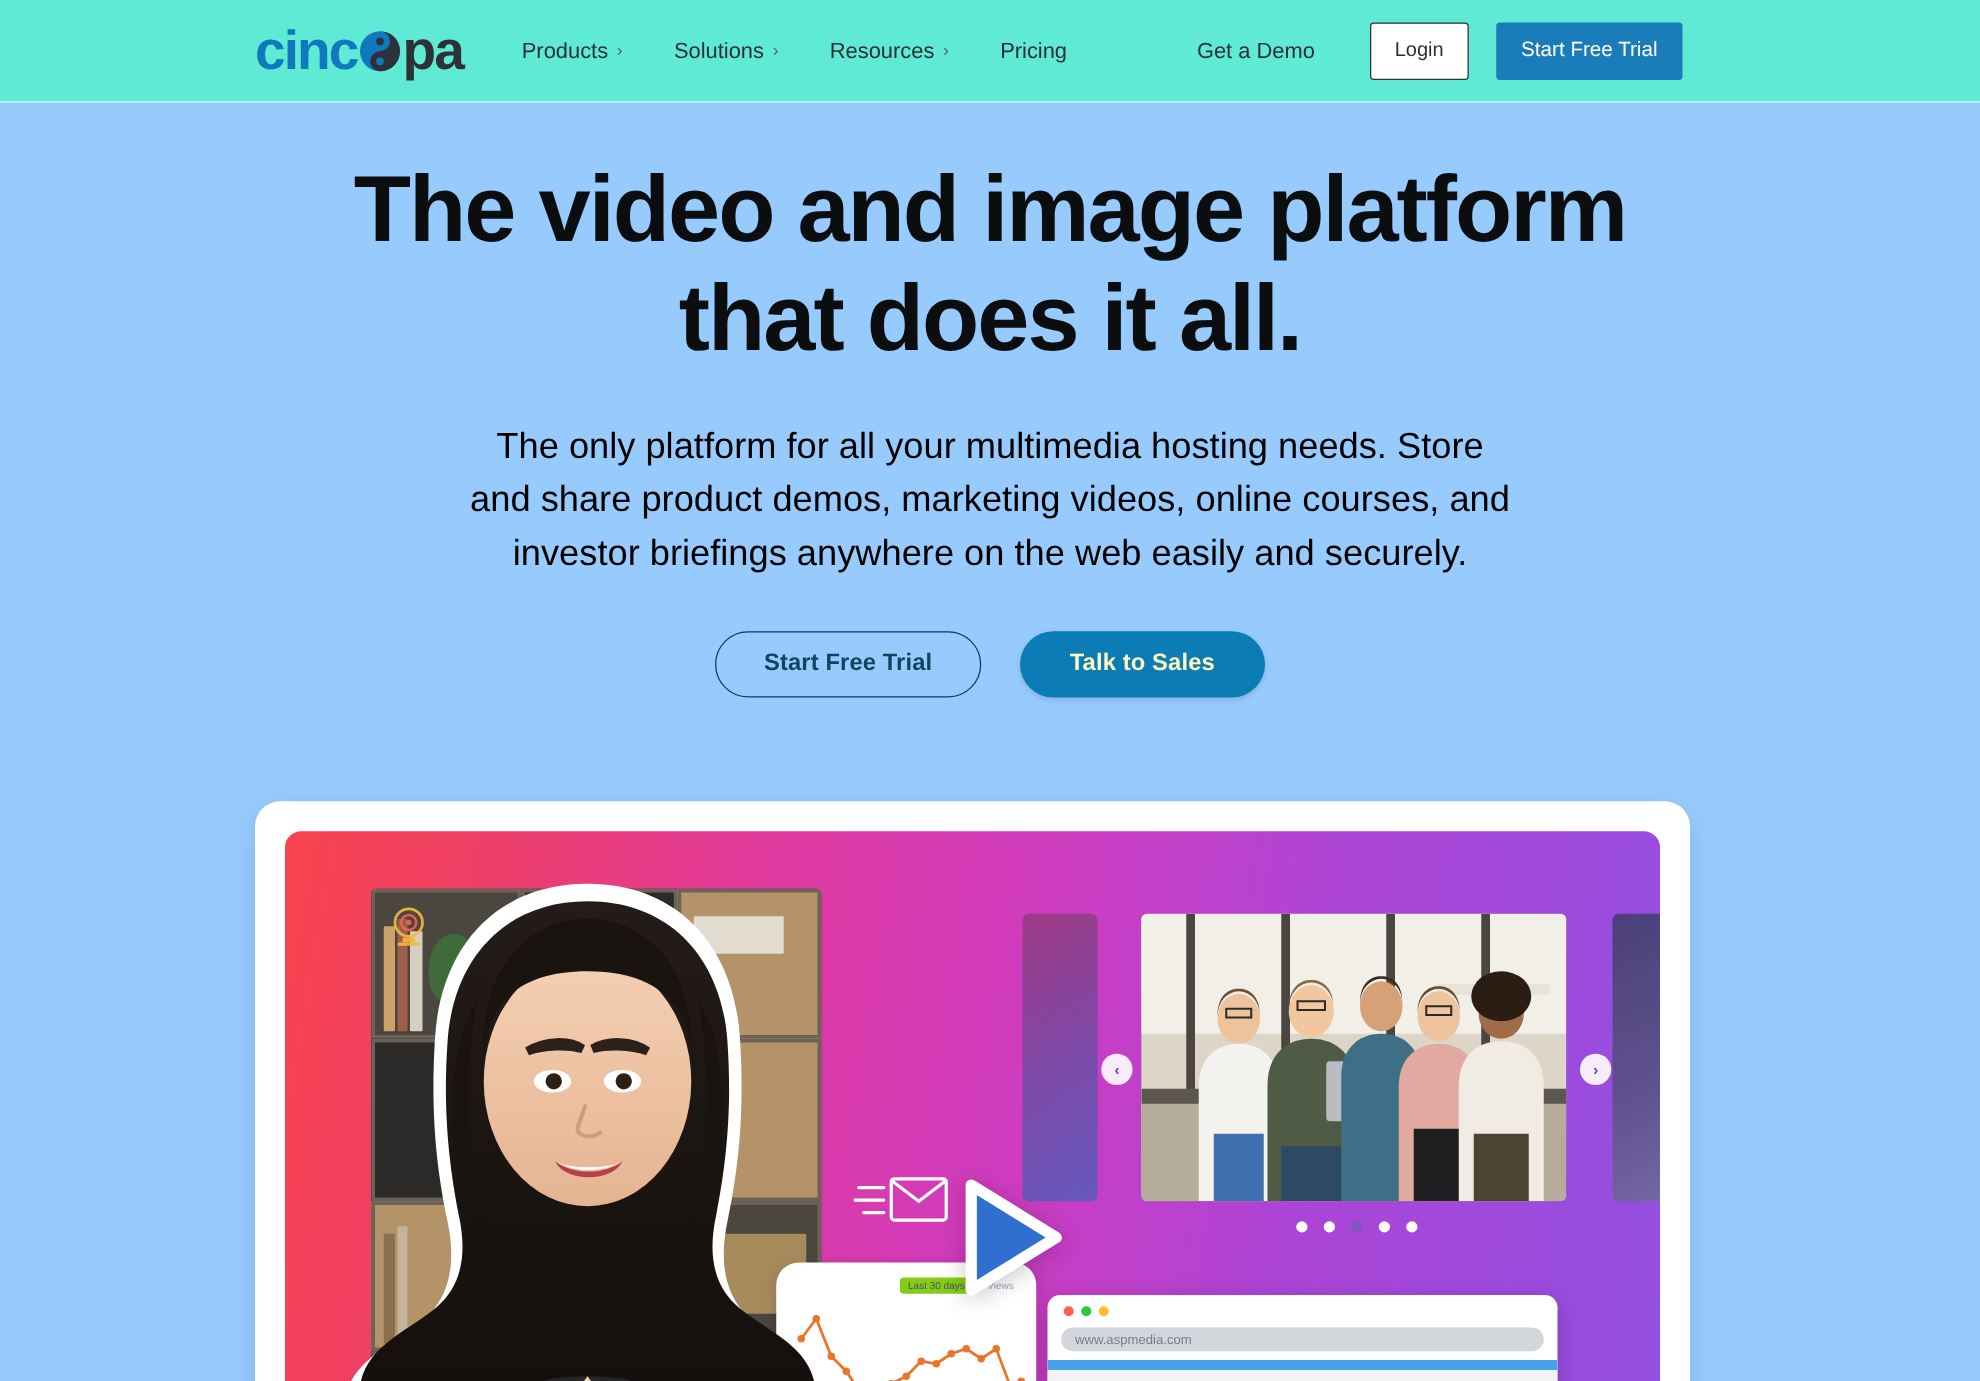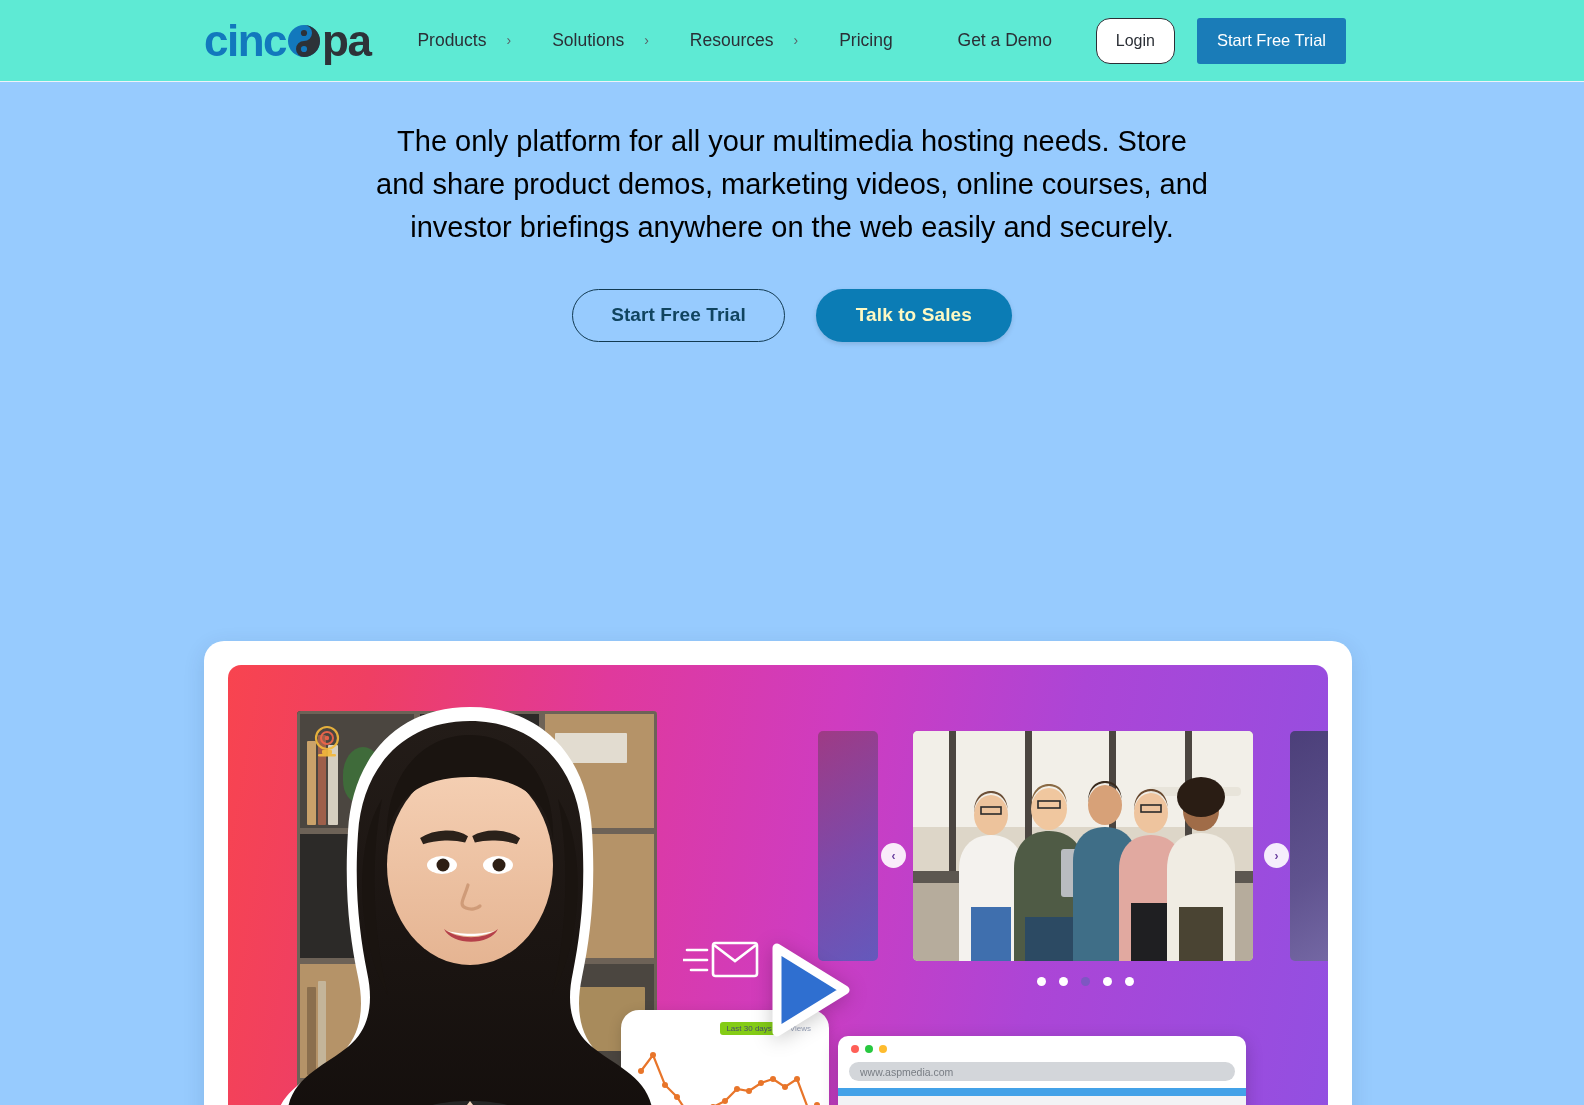--- a/index.html
+++ b/index.html
@@ -30,39 +30,39 @@
   .logo .lg-dark{ color:#2d3238;text-align:right; }
   .logo .lg-mark{
     position:relative; display:inline-block;
     width:34px; height:34px; margin:0 1px;
     vertical-align:middle;
   }
   .logo .lg-mark svg{ display:block; }
 
   .main-nav{ display:flex; align-items:center; gap:41px; margin-left:47px; }
   .nav-item{
-    display:flex; align-items:center; gap:20px;
+    display:flex; align-items:center; gap:7px;
     font-size:17.5px; color:#2b2f36; cursor:pointer;
     white-space:nowrap;
   }
   .chev{
     font-size:14px; color:#5a5f66; line-height:1;
     transform:translateY(-1px);
   }
 
   .header-right{
     margin-left:auto; display:flex; align-items:center; gap:22px;
   }
   .demo-link{
     font-size:17.5px; color:#2b2f36; cursor:pointer; white-space:nowrap;
     margin-right:22px;
   }
   .btn-login{
     width:79px; height:46px; border:1px solid #2b2f36; background:#fff;
-    border-radius:14px; font-size:16px; color:#2b2f36; cursor:pointer;
+    border-radius:3px; font-size:16px; color:#2b2f36; cursor:pointer;
     font-family:inherit;
   }
   .btn-trial-top{
     height:46px; padding:0 20px; border:0; border-radius:3px;
     background:#1a7cb8; color:#fff; font-size:16.5px; cursor:pointer;
     font-family:inherit; white-space:nowrap;
   }
 
   
   .hero{
@@ -297,20 +297,24 @@
   <div class="header-right">
     <span class="demo-link">Get a Demo</span>
     <button class="btn-login">Login</button>
     <button class="btn-trial-top">Start Free Trial</button>
   </div>
 </header>
 
 <section class="hero">
   <div class="hero-inner">
 
+    <h1 class="hero-title">
+      <span>The video and image platform</span><br>
+      <span>that does it all.</span>
+    </h1>
 
     <p class="hero-sub">The only platform for all your multimedia hosting needs. Store and share product demos, marketing videos, online courses, and investor briefings anywhere on the web easily and securely.</p>
 
     <div class="hero-ctas">
       <button class="btn-outline">Start Free Trial</button>
       <button class="btn-solid">Talk to Sales</button>
     </div>
   </div>
 
   <div class="tablet">

